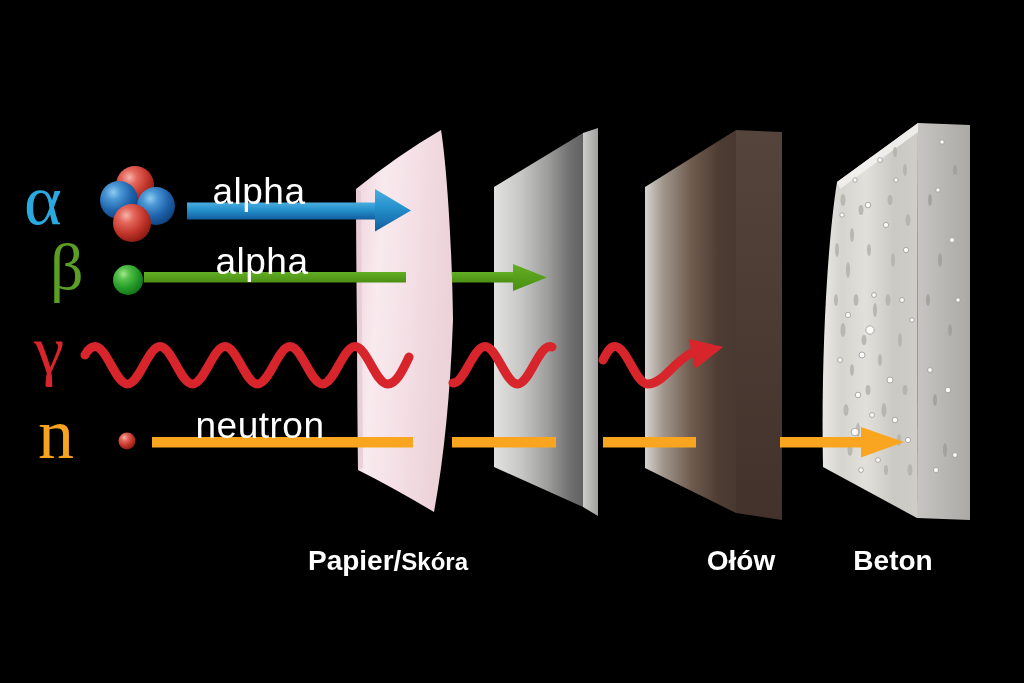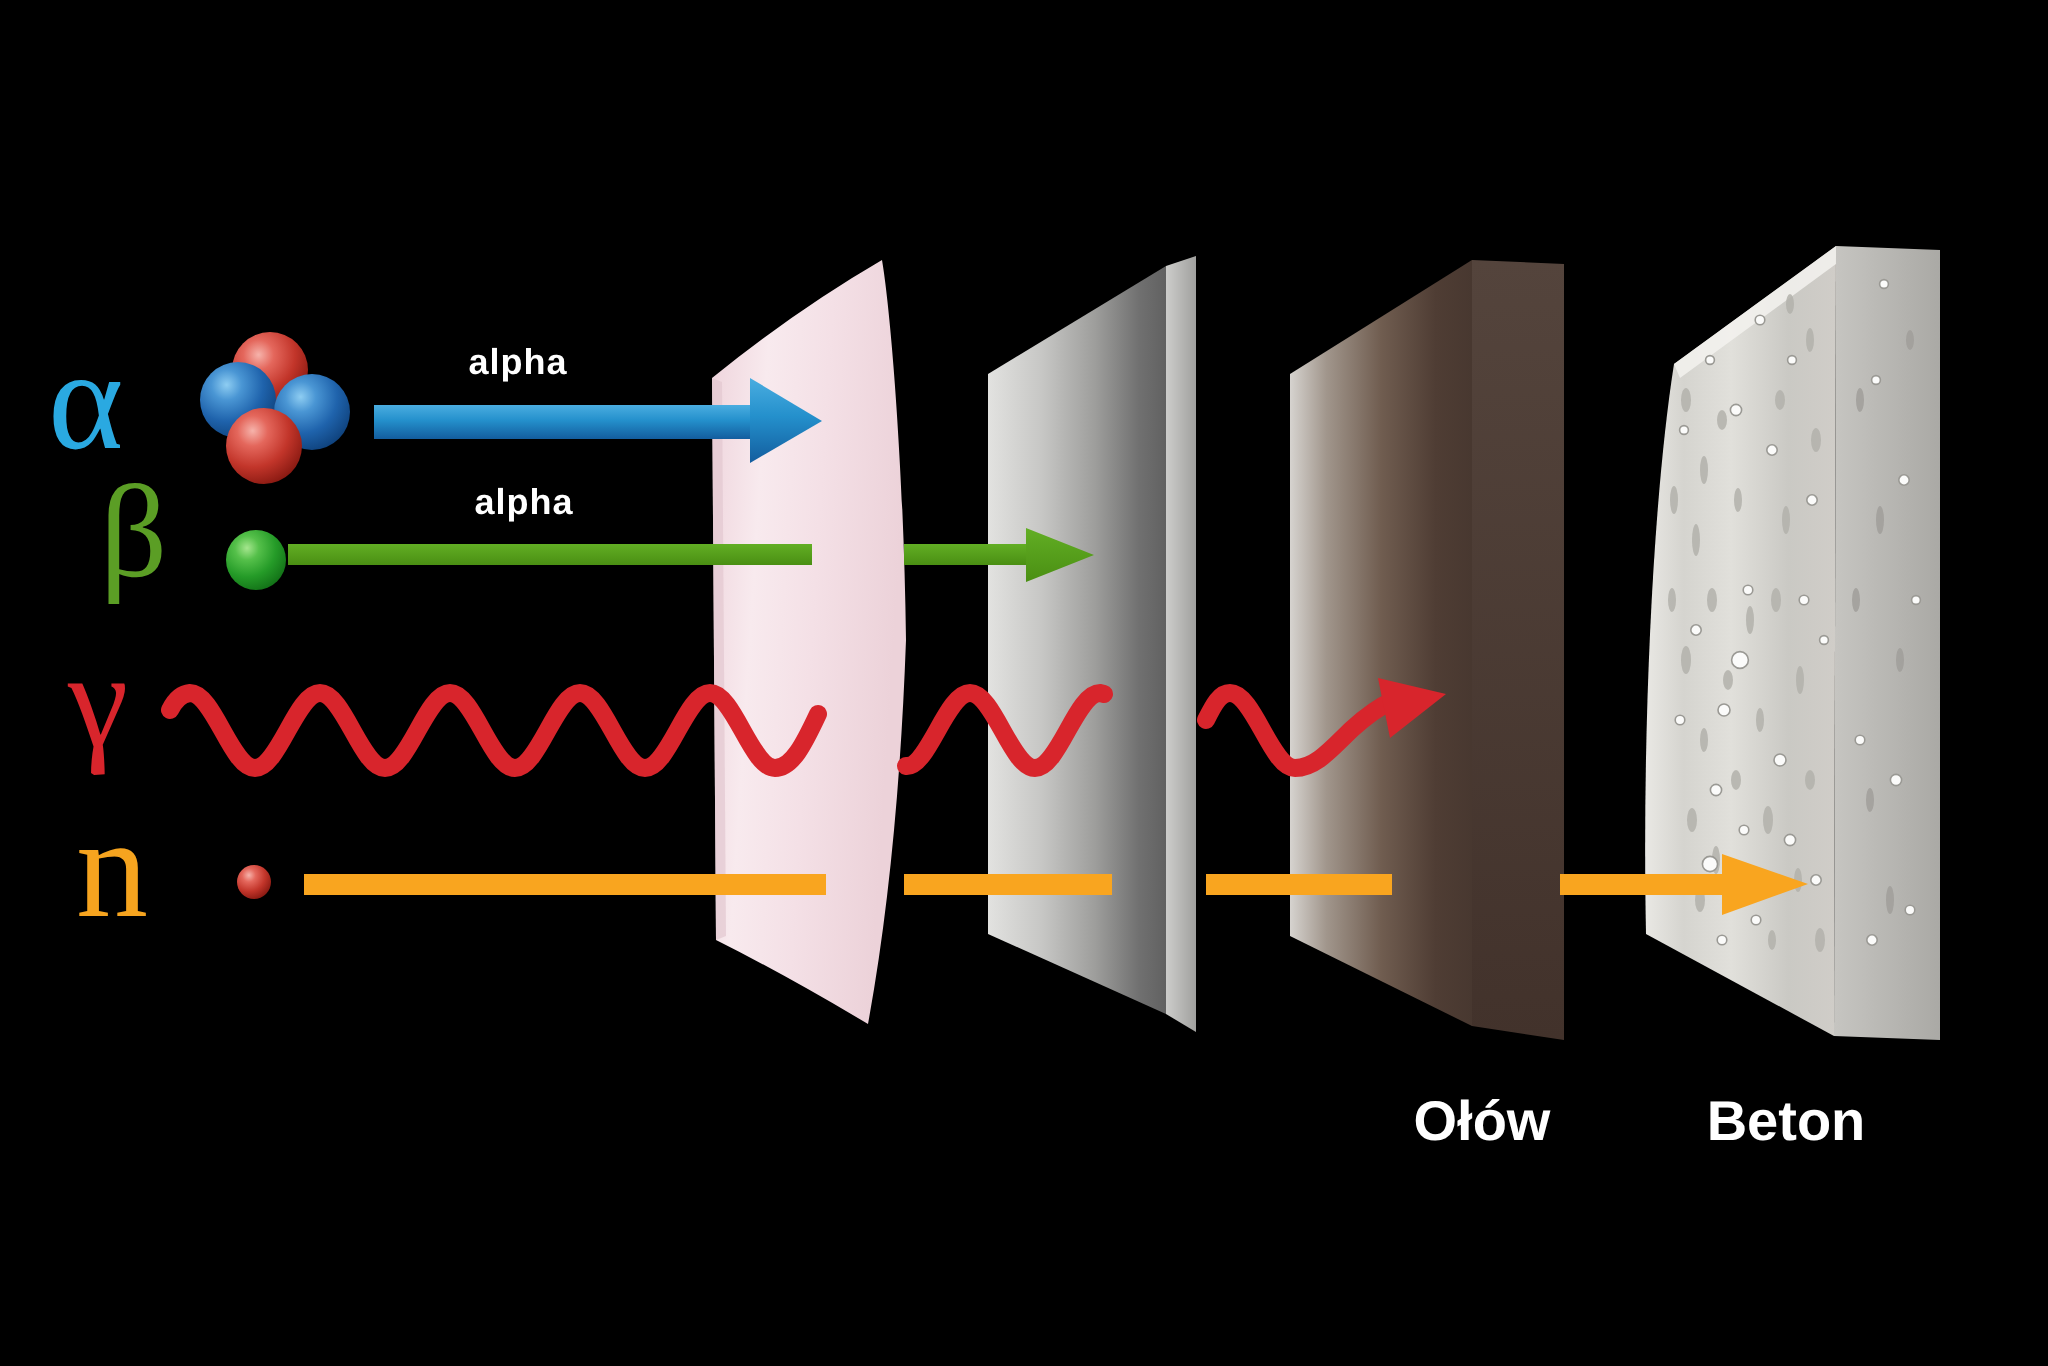--- a/index.html
+++ b/index.html
@@ -17,22 +17,22 @@
     line-height:1;
     user-select:none;
   }
   .sym-alpha{left:24px;top:164px;font-size:72px;color:#2aa9e1;}
   .sym-beta{left:50px;top:234px;font-size:66px;color:#5b9e25;}
   .sym-gamma{left:34px;top:316px;font-size:68px;color:#d8252c;}
   .sym-neutron{left:38px;top:398px;font-size:72px;color:#f6a41f;}
   .ray-label{
     position:absolute;
     color:#ffffff;
-    font-weight:700;
-    font-size:18px;
+    font-weight:400;
+    font-size:37px;
     transform:translateX(-50%);
     white-space:nowrap;
     letter-spacing:0.5px;
   }
   .ray-label-alpha{left:259px;top:171px;}
   .ray-label-beta{left:262px;top:241px;}
   .ray-label-gamma{left:260px;top:319px;}
   .ray-label-neutron{left:260px;top:405px;}
   .barrier-label{
     position:absolute;
@@ -272,17 +272,21 @@
     </g>
   </svg>
 
   <div class="sym sym-alpha">α</div>
   <div class="sym sym-beta">β</div>
   <div class="sym sym-gamma">γ</div>
   <div class="sym sym-neutron">n</div>
 
   <div class="ray-label ray-label-alpha">alpha</div>
   <div class="ray-label ray-label-beta">alpha</div>
-
+  <div class="ray-label ray-label-neutron">neutron</div>
+
+  <div class="barrier-label barrier-label-paper">
+    <span>Papier/</span><span class="sub">Skóra</span>
+  </div>
   <div class="barrier-label barrier-label-lead">Ołów</div>
   <div class="barrier-label barrier-label-concrete">Beton</div>
 
 </div>
 
 </body></html>

